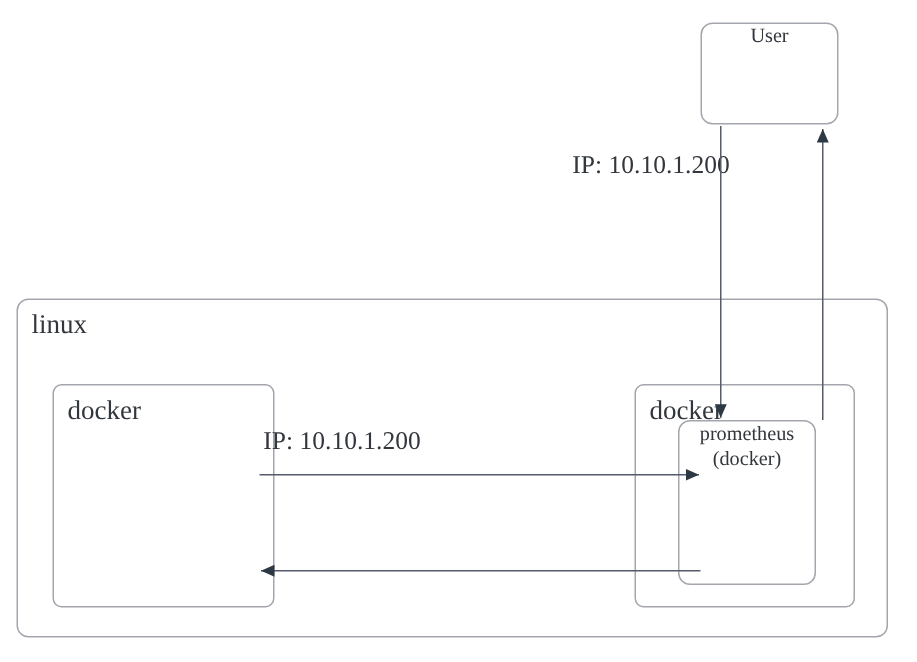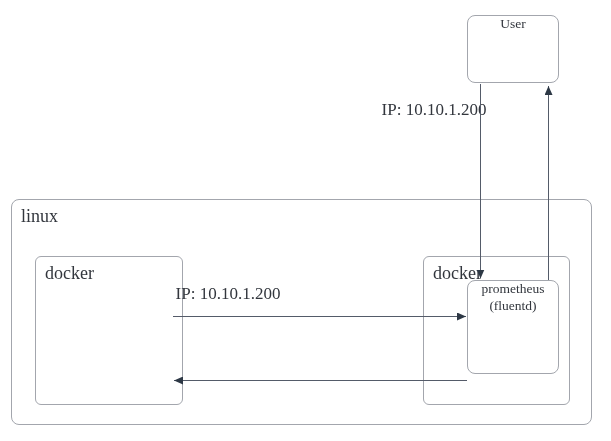--- a/index.html
+++ b/index.html
@@ -68,23 +68,23 @@
 
   <div class="node rounded-sm" style="left:35px;top:256px;width:148px;height:149px;">
     <span class="corner-label">docker</span>
   </div>
 
 
   <div class="node rounded-sm" style="left:423px;top:256px;width:147px;height:149px;">
     <span class="corner-label">docker</span>
   </div>
 
-  <div class="node rounded-lg centered" style="left:467px;top:280px;width:92px;height:94px;">
+  <div class="node rounded-lg centered" style="left:452px;top:280px;width:92px;height:110px;">
     <span>prometheus</span>
-    <span>(fluentd)</span>
+    <span>(docker)</span>
   </div>
 
   <div class="node rounded-lg centered" style="left:467px;top:15px;width:92px;height:68px;">
     <span>User</span>
   </div>
 
   <div class="edge-label" style="left:434px;top:100px;">
     <div>IP: 10.10.1.200</div>
   </div>
 

